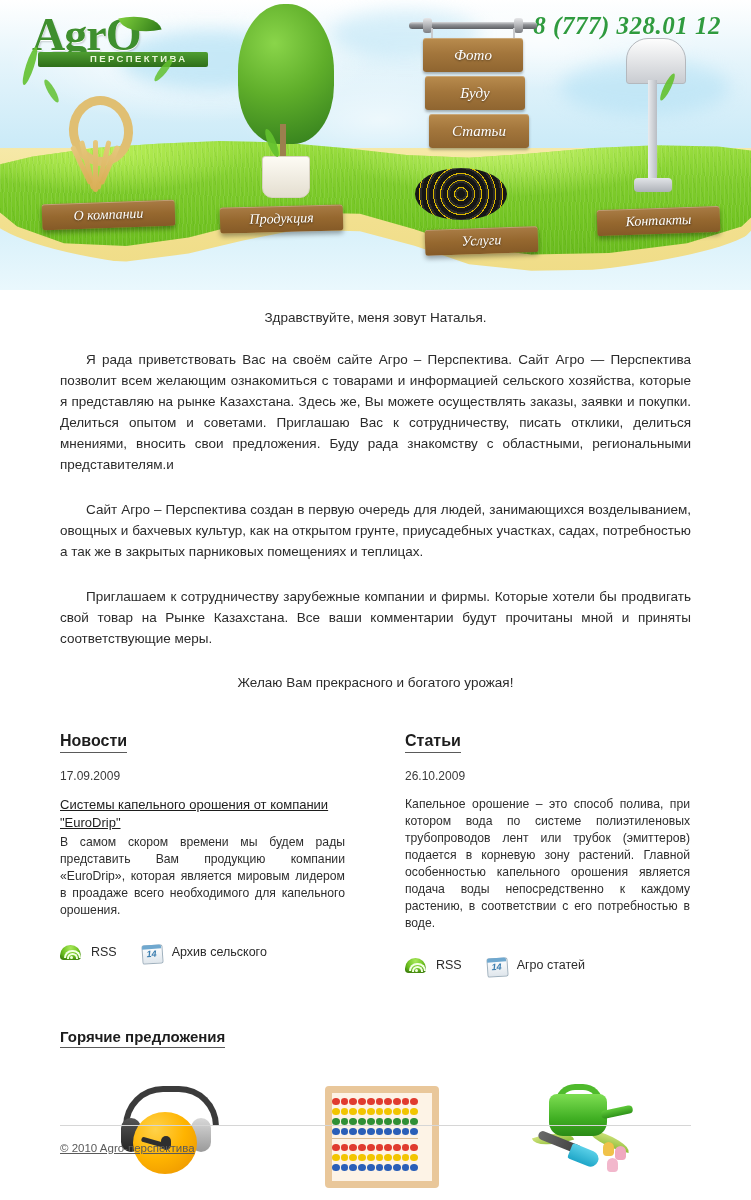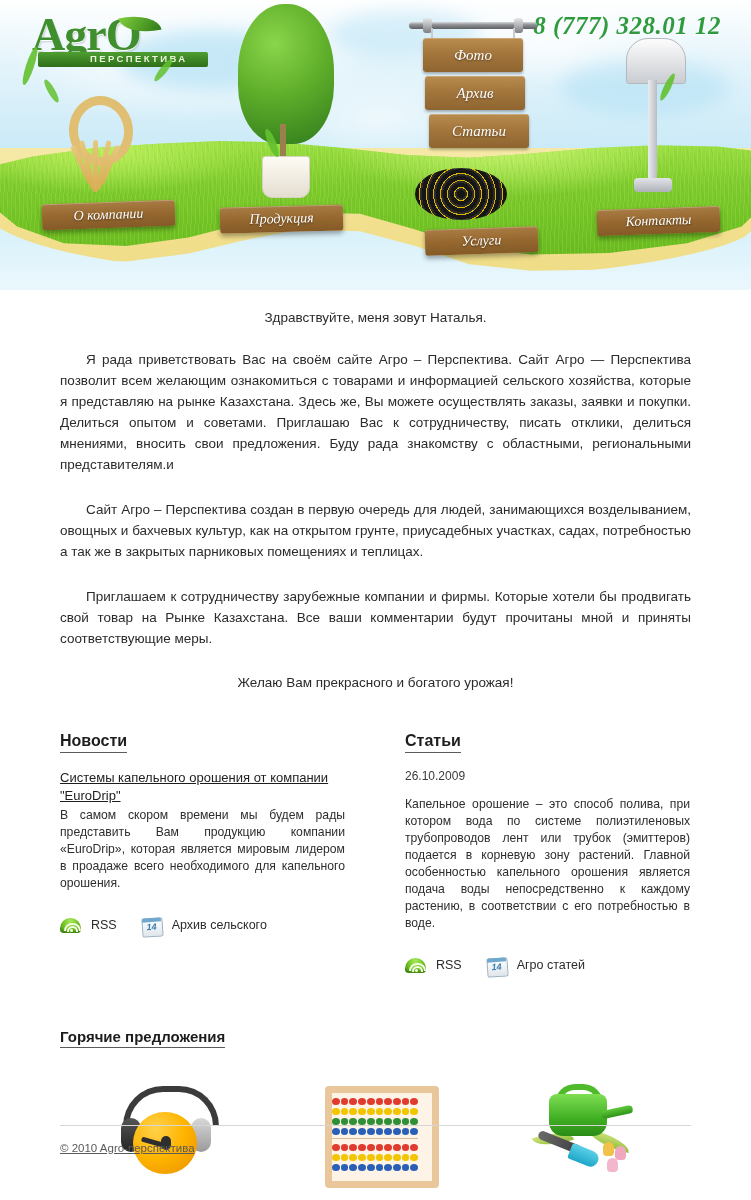--- a/index.html
+++ b/index.html
@@ -267,21 +267,21 @@
     </div>
 
     <div class="hang">
       <div class="hang-bar"></div>
       <div class="hang-wire" style="left:22px;top:12px;height:14px;"></div>
       <div class="hang-wire" style="left:104px;top:12px;height:14px;"></div>
       <div class="hang-plank p1">
         <span>Фото</span>
       </div>
       <div class="hang-plank p2">
-        <span>Архив</span>
+        <span>Буду</span>
       </div>
       <div class="hang-plank p3">
         <span>Статьи</span>
       </div>
     </div>
 
     <div class="hose">
       <div class="hose-coil"></div>
     </div>
 
@@ -316,20 +316,21 @@
     <div class="greeting">Здравствуйте, меня зовут Наталья.</div>
     <p class="para">Я рада приветствовать Вас на своём сайте Агро – Перспектива. Сайт Агро — Перспектива позволит всем желающим ознакомиться с товарами и информацией сельского хозяйства, которые я представляю на рынке Казахстана. Здесь же, Вы можете осуществлять заказы, заявки и покупки. Делиться опытом и советами. Приглашаю Вас к сотрудничеству, писать отклики, делиться мнениями, вносить свои предложения. Буду рада знакомству с областными, региональными представителям.и</p>
     <p class="para">Сайт Агро – Перспектива создан в первую очередь для людей, занимающихся возделыванием, овощных и бахчевых культур, как на открытом грунте, приусадебных участках, садах, потребностью а так же в закрытых парниковых помещениях и теплицах.</p>
     <p class="para">Приглашаем к сотрудничеству зарубежные компании и фирмы. Которые хотели бы продвигать свой товар на Рынке Казахстана. Все ваши комментарии будут прочитаны мной и приняты соответствующие меры.</p>
     <div class="wish">Желаю Вам прекрасного и богатого урожая!</div>
 
     <div class="cols">
 
       <div class="col">
         <div class="col-head">Новости</div>
+        <div class="col-date">17.09.2009</div>
         <a class="col-title">Системы капельного орошения от компании "EuroDrip"</a>
         <div class="col-body">В самом скором времени мы будем рады представить Вам продукцию компании «EuroDrip», которая является мировым лидером в проадаже всего необходимого для капельного орошения.</div>
         <div class="col-foot">
           <div class="rss-ico">
             <div class="dome"></div>
             <div class="arc a2"></div>
             <div class="arc a1"></div>
             <div class="dot"></div>
           </div>
           <span class="rss-label">RSS</span>

